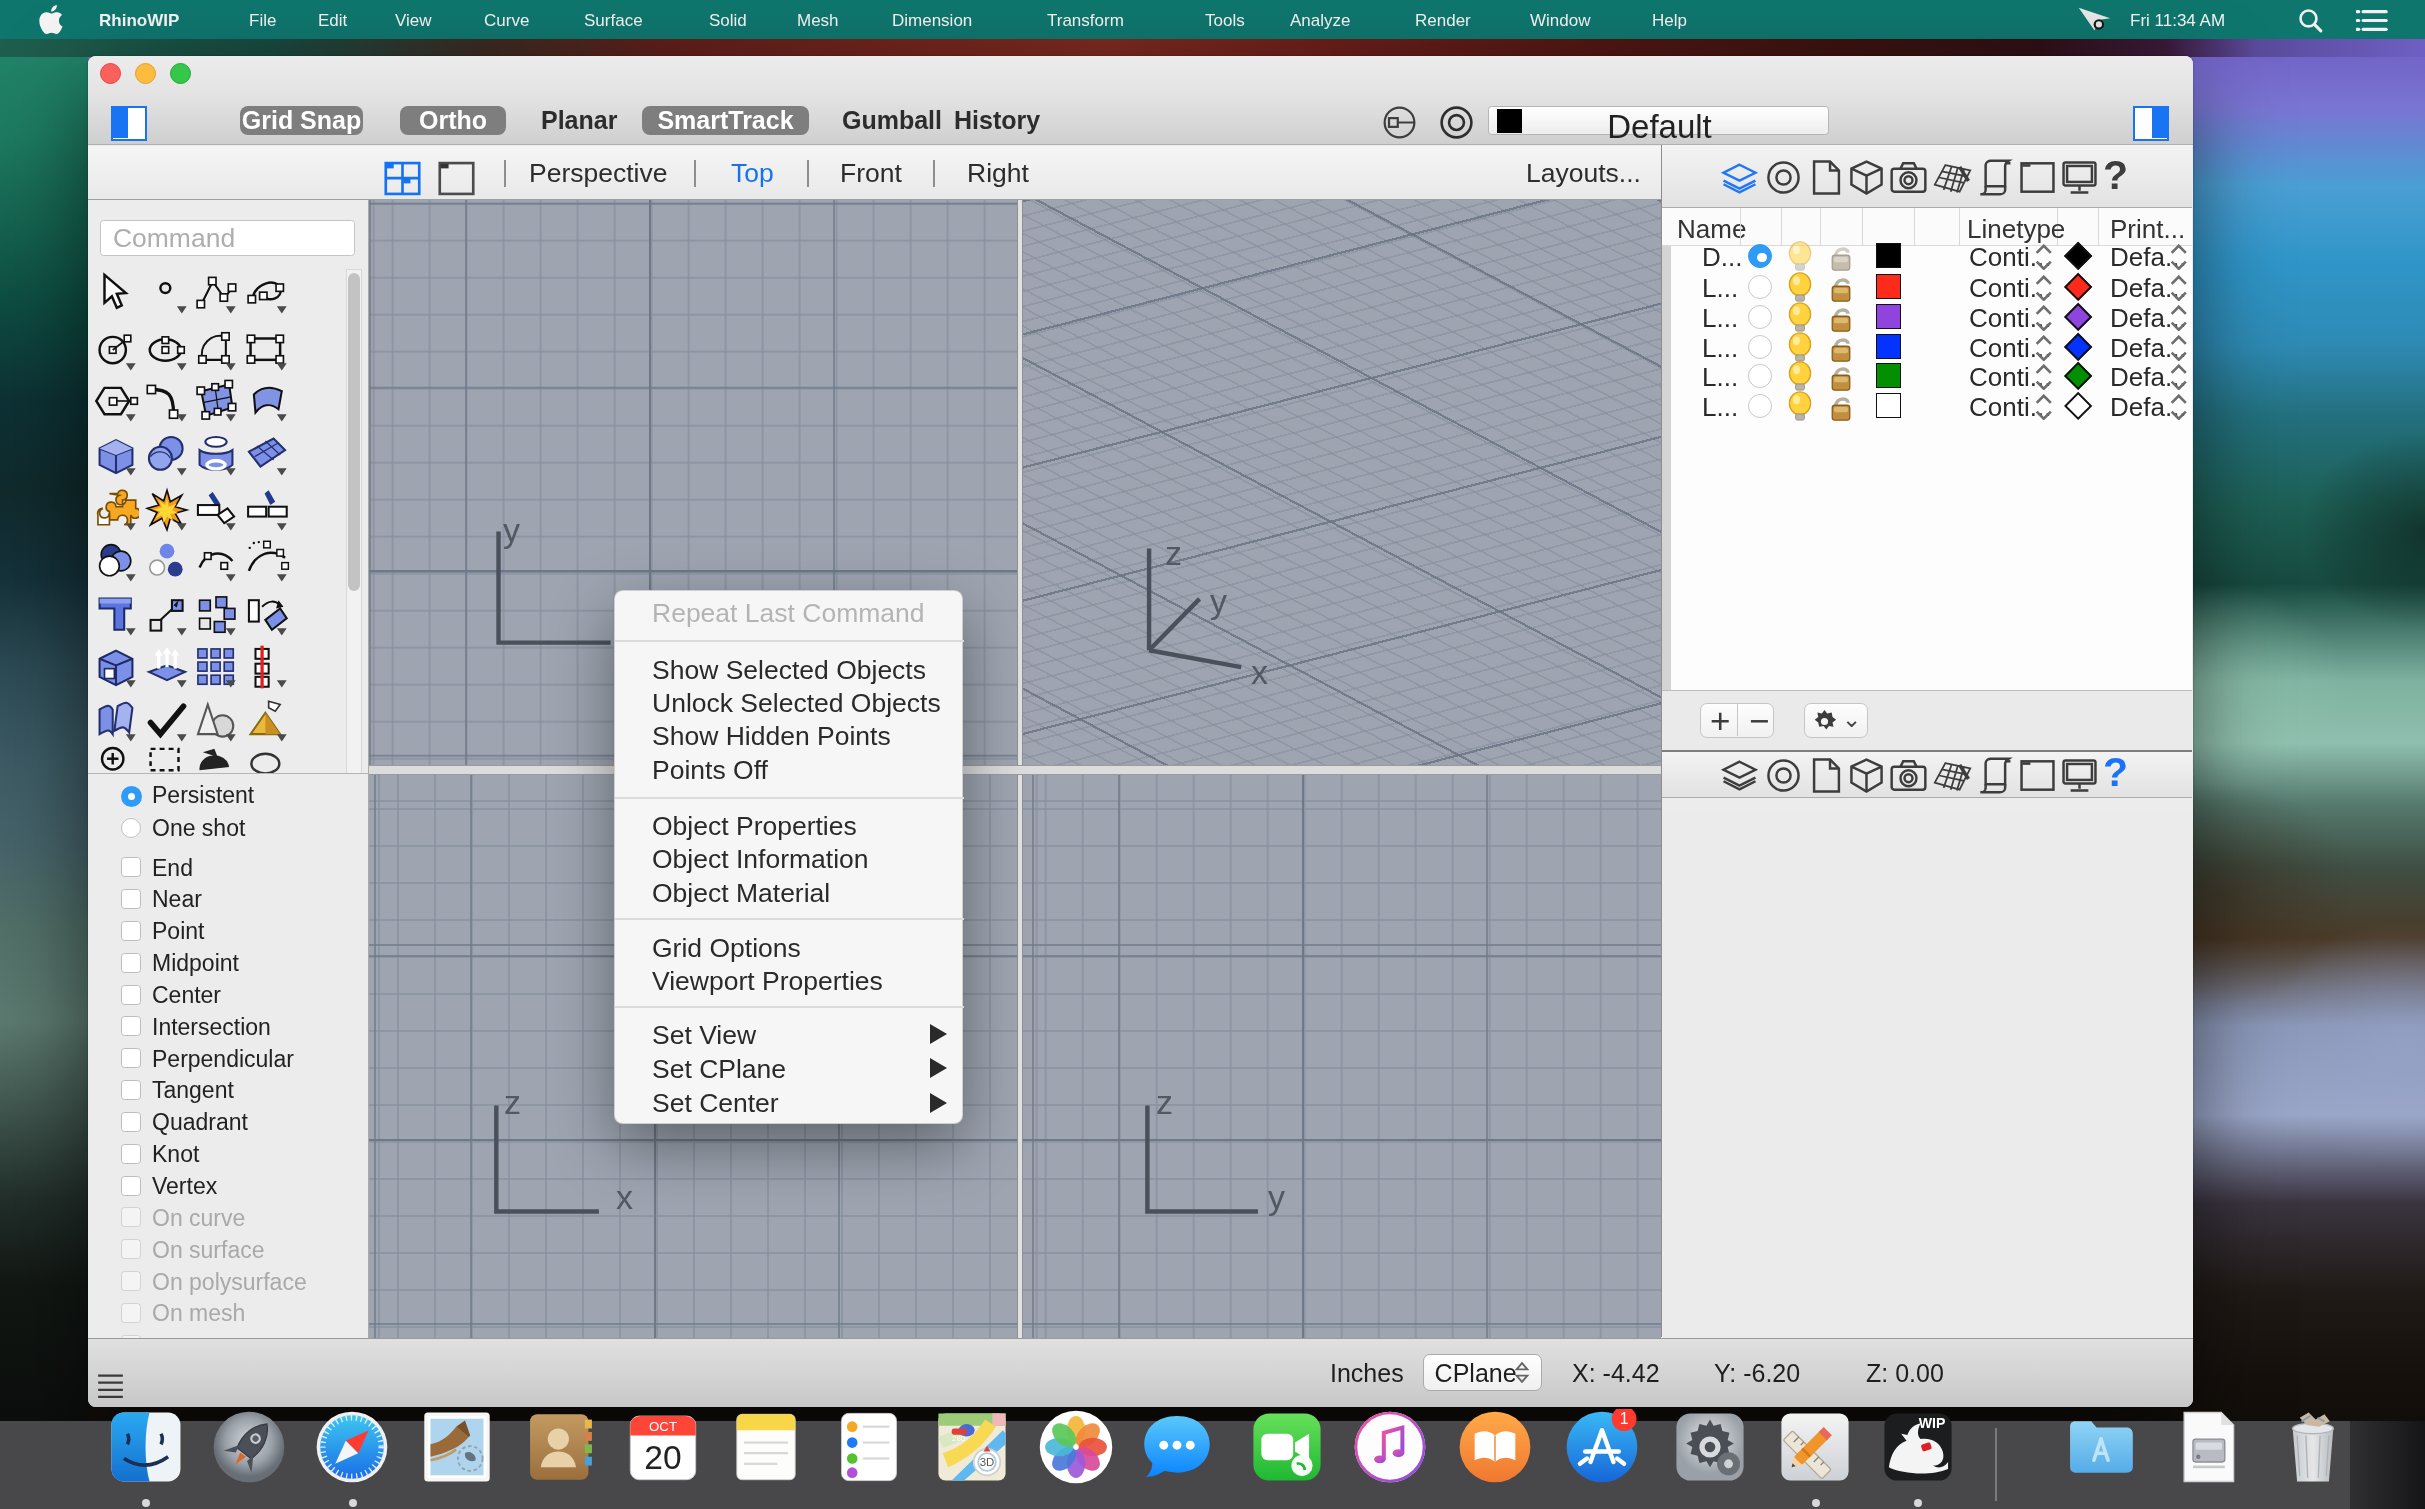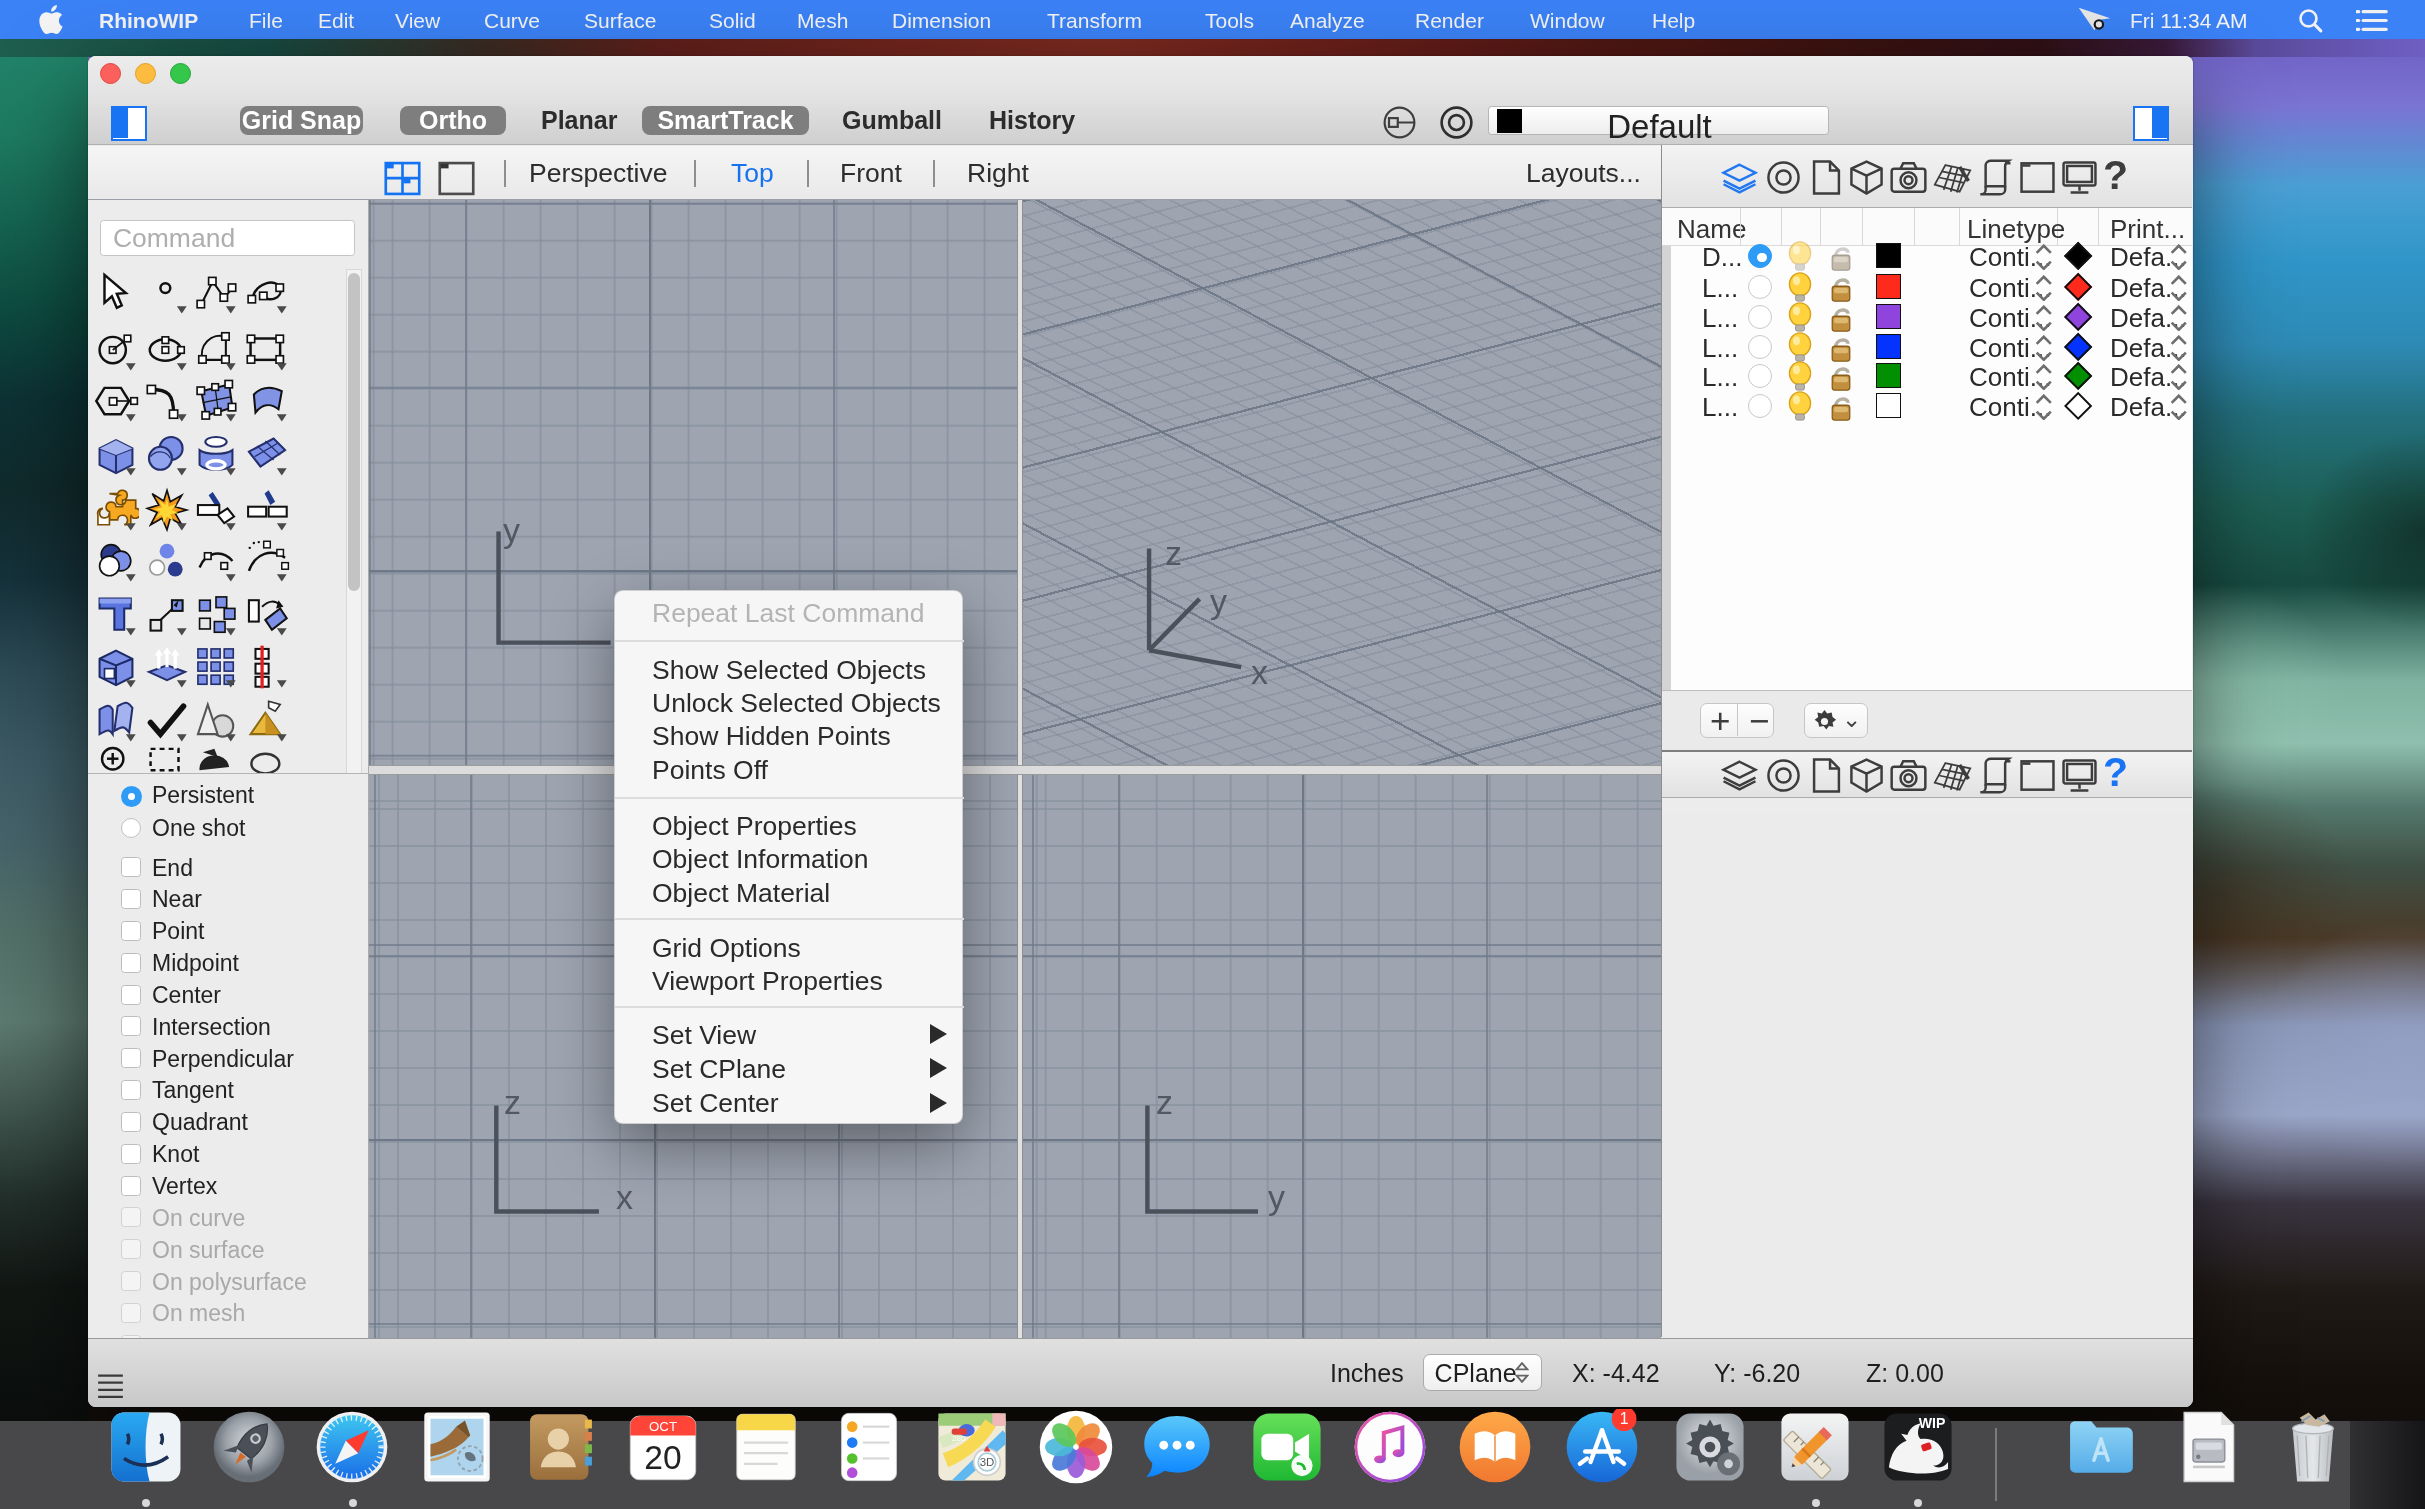--- a/index.html
+++ b/index.html
@@ -20,21 +20,21 @@
     #102a2c 451px, #15313a 540px, #2c4a54 628px, #3c5a64 717px, #46636a 805px,
     #527068 893px, #5c7a70 982px, #40564e 1070px, #222f2a 1159px, #121714 1247px, #0b0e0c 1380px);
 }
 #wall-top { position:absolute; left:0; top:39px; width:2426px; height:17.7px;
   background:linear-gradient(90deg, #1f5f4e 0px, #174a40 265px, #3a2a22 487px, #5f1f1a 663px,
     #6f241d 885px, #7a2a20 1106px, #6a1f1a 1327px, #501713 1592px, #3a1210 1858px,
     #2f1015 2035px, #3a1a3a 2167px, #5a4a9a 2256px, #6f5fc4 2426px);
 }
 
 #menubar { position:absolute; left:0; top:0; width:2426px; height:39px;
-  background:#3b82f6; color:#f4f4f4; font-size:21px; }
+  background:#0f766e; color:#f4f4f4; font-size:17px; }
 #menubar .mi { position:absolute; top:0; height:39px; line-height:41px; white-space:nowrap; }
 
 #win { position:absolute; left:88px; top:56px; width:2105px; height:1351px;
   border-radius:8px; box-shadow:0 35px 88px rgba(0,0,0,.55), 0 0 1.8px rgba(0,0,0,.4);
   background:#ececec; overflow:hidden; }
 #titlebar { position:absolute; left:0; top:0; width:2105px; height:89px;
   background:linear-gradient(180deg,#ececec 0%, #e3e3e3 45%, #cfcfcf 100%);
   border-bottom:0.9px solid #b0b0b0; }
 .tl { position:absolute; top:7px; width:21px; height:21px; border-radius:50%; }
 #title { position:absolute; top:5.3px; left:0; width:2105px; text-align:center;
@@ -157,21 +157,21 @@
     <div class="tl" style="left:47px;background:#fdbc40;border:0.9px solid #dea123"></div>
     <div class="tl" style="left:82px;background:#34c749;border:0.9px solid #23a433"></div>
     <div class="sideicon" style="left:23px;top:50px">
         <i style="left:0"></i>
       </div>
     <div class="pill" style="left:152px;width:123px;line-height:29px">Grid Snap</div>
     <div class="pill" style="left:312px;width:106px;line-height:29px">Ortho</div>
     <div class="tblabel" style="left:453px">Planar</div>
     <div class="pill" style="left:554px;width:167px;line-height:29px">SmartTrack</div>
     <div class="tblabel" style="left:754px">Gumball</div>
-    <div class="tblabel" style="left:901px">History</div>
+    <div class="tblabel" style="left:866px">History</div>
     <svg class="abs" style="left:1294px;top:49px" width="35" height="35" viewBox="0 0 40 40">
         <circle cx="20" cy="20" r="17" fill="none" stroke="#3e3e3e" stroke-width="2.5"></circle>
         <rect x="8" y="15" width="10" height="10" fill="none" stroke="#3e3e3e" stroke-width="2.5"></rect>
         <line x1="18" y1="20" x2="37" y2="20" stroke="#3e3e3e" stroke-width="2.5"></line>
       </svg>
     <svg class="abs" style="left:1351px;top:49px" width="35" height="35" viewBox="0 0 40 40">
         <circle cx="20" cy="20" r="17" fill="none" stroke="#2e2e2e" stroke-width="3"></circle>
         <circle cx="20" cy="20" r="8.5" fill="none" stroke="#2e2e2e" stroke-width="3"></circle>
       </svg>
     <div class="abs" style="left:1400px;top:50px;width:341px;height:29px;background:linear-gradient(180deg,#fff,#ededed);border:0.9px solid #b5b5b5;border-radius:3.5px">

